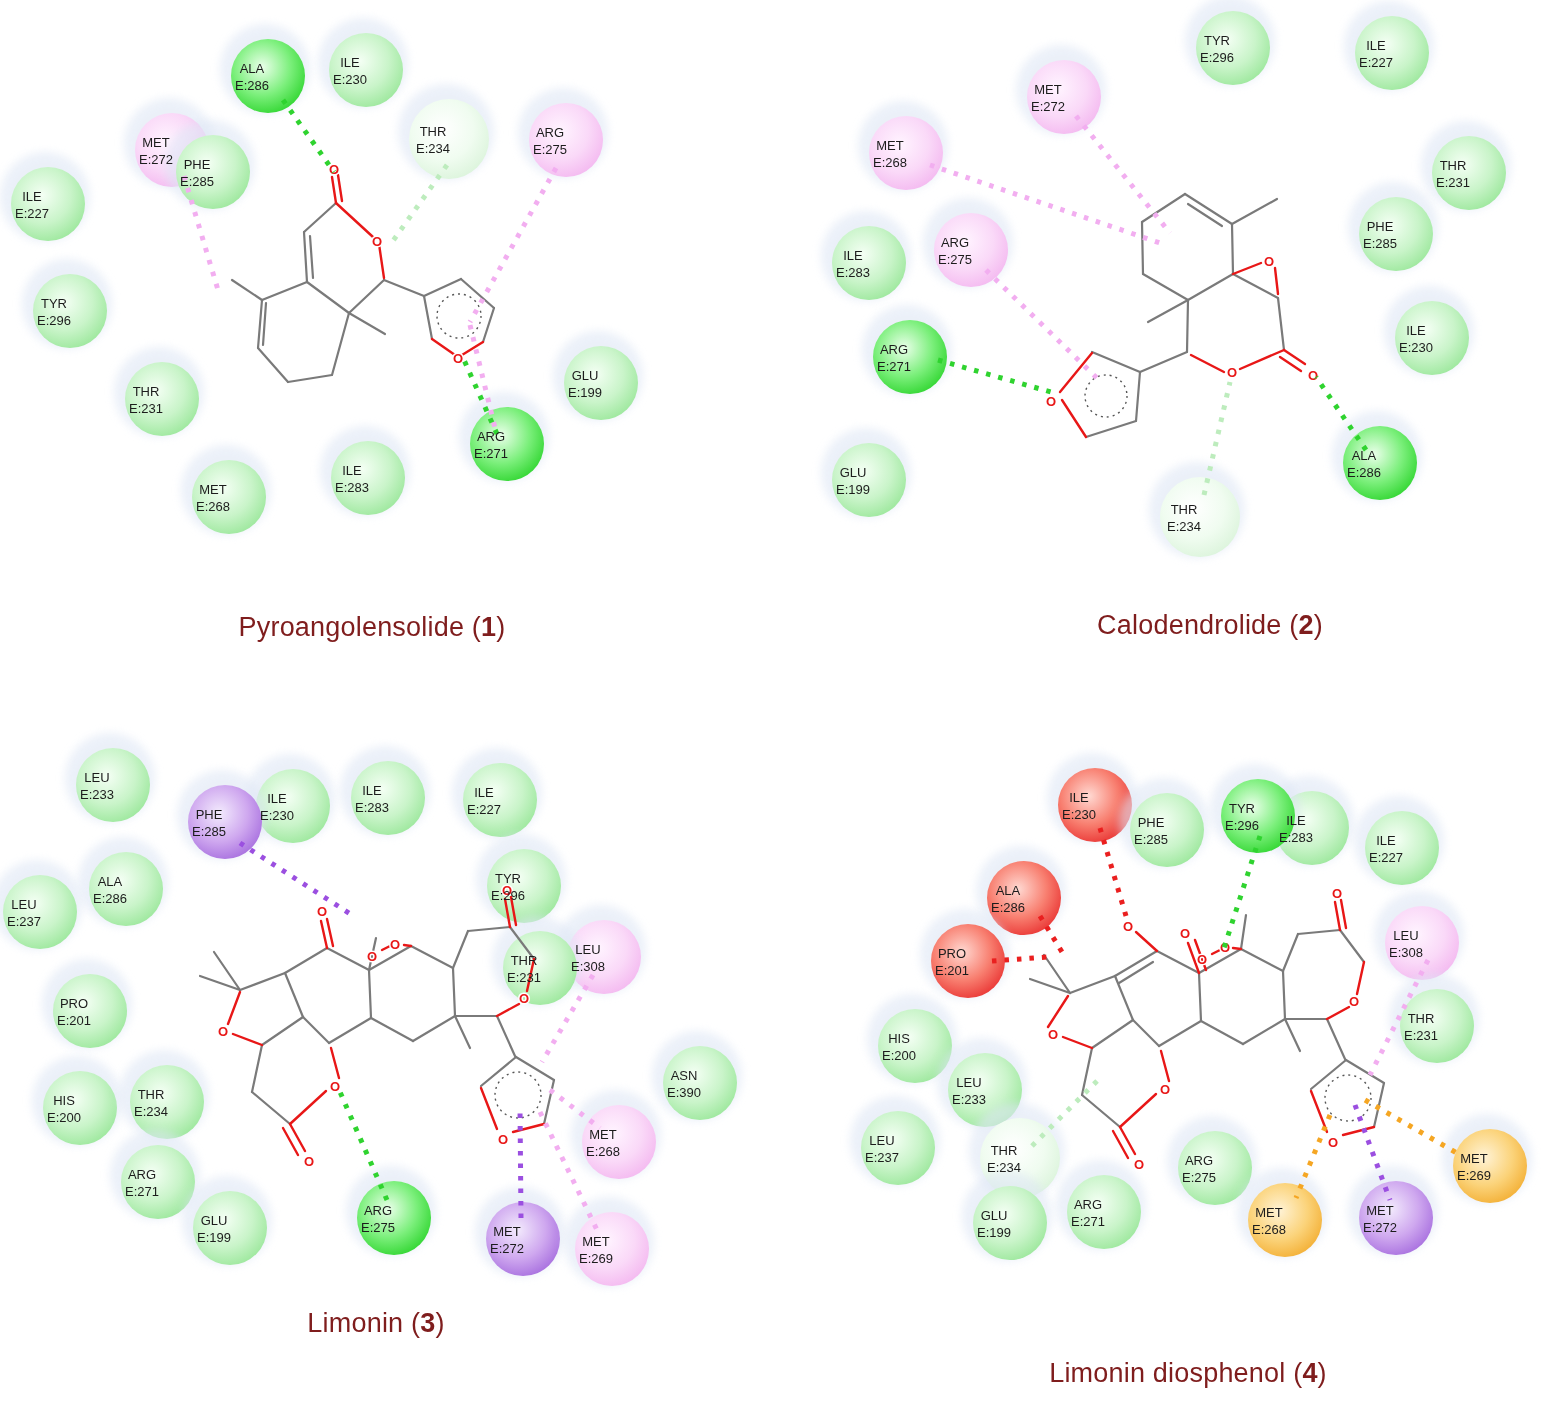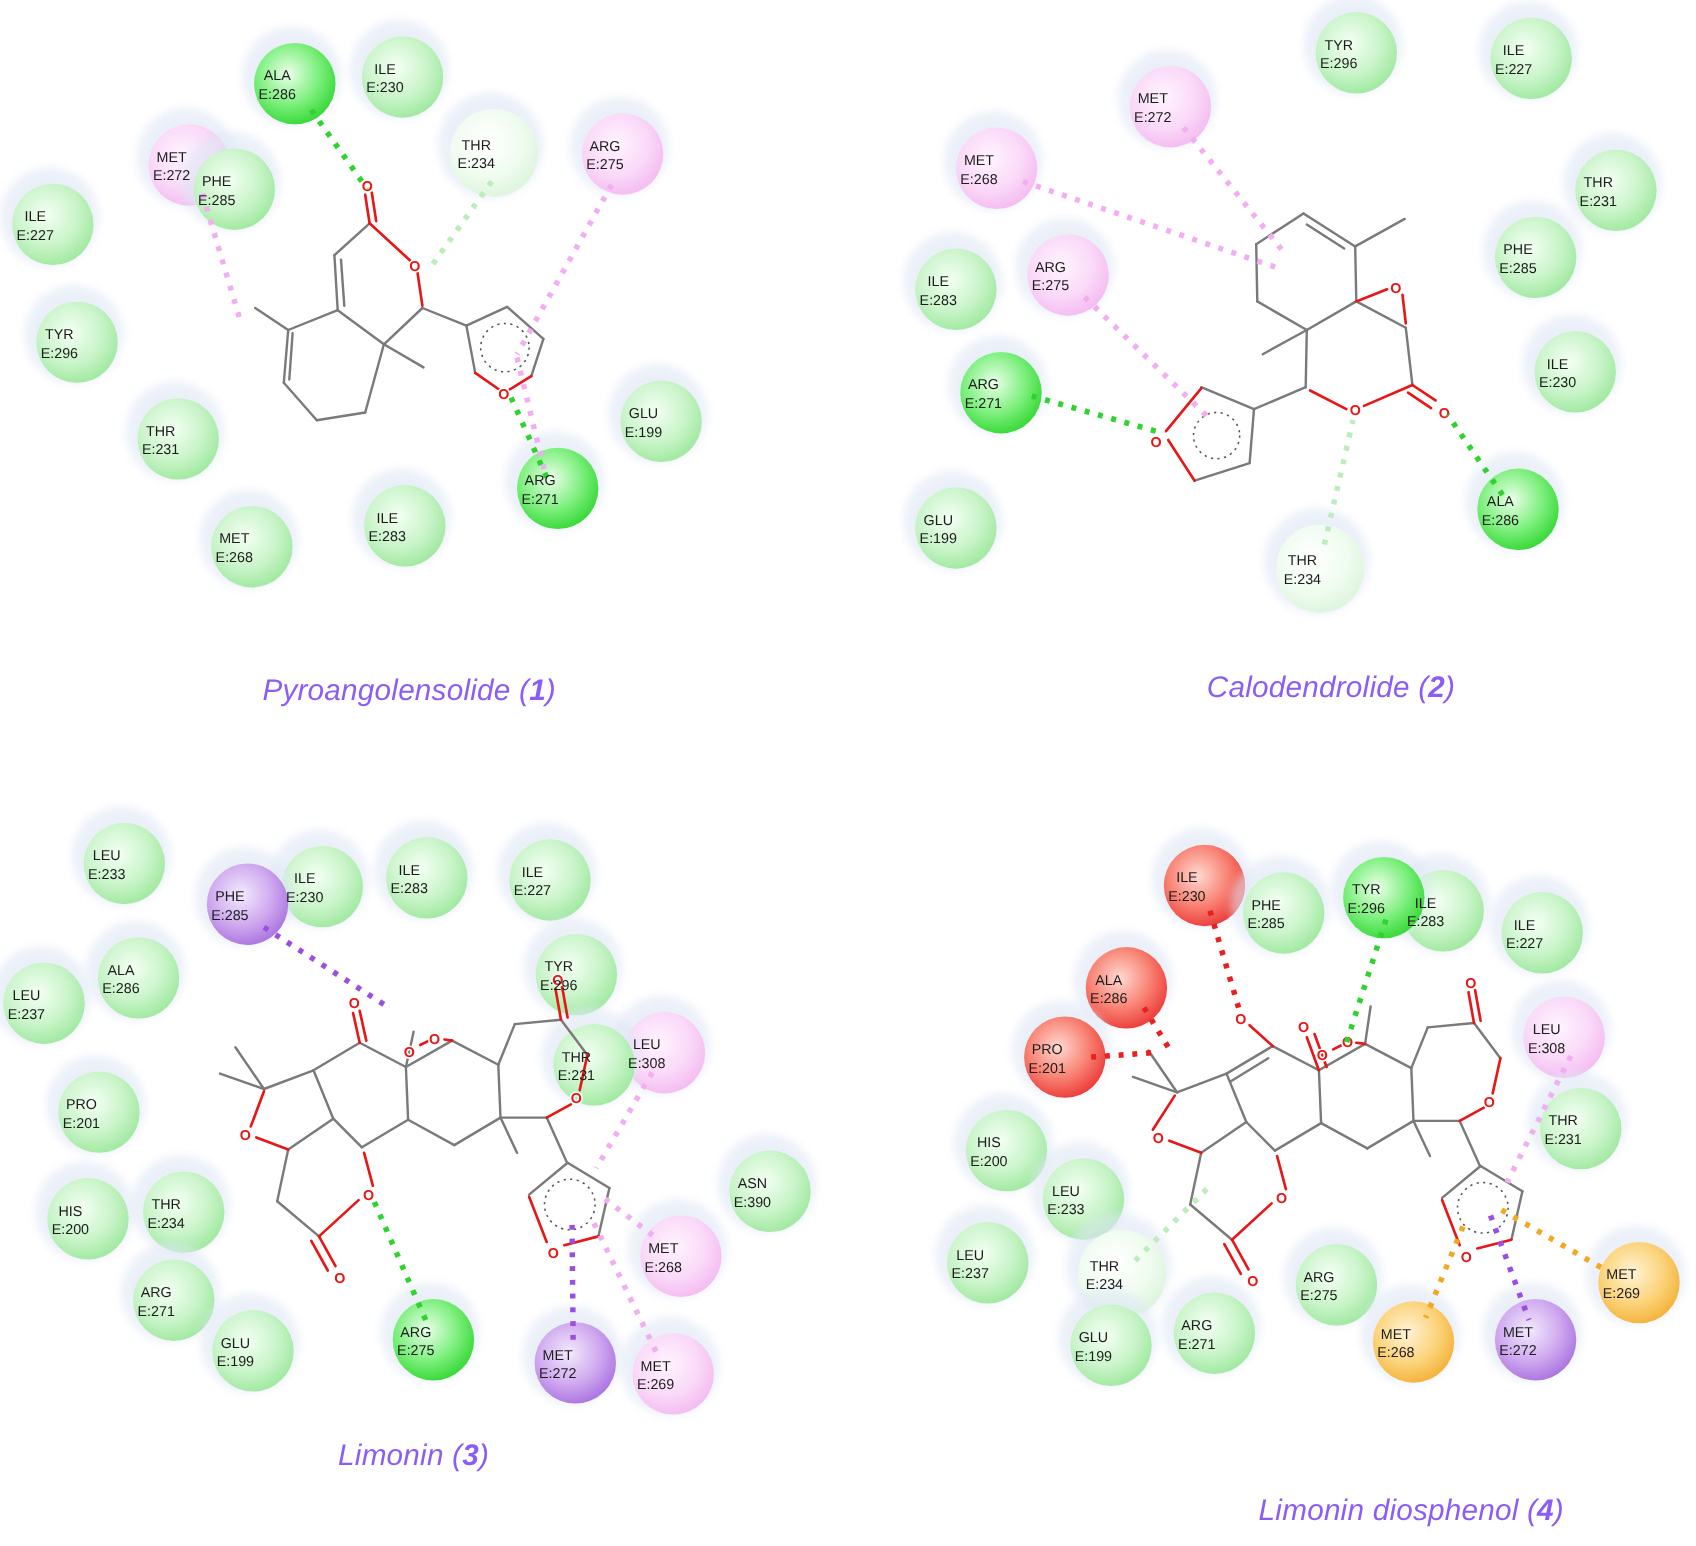--- a/index.html
+++ b/index.html
@@ -1,20 +1,20 @@
 <!DOCTYPE html>
 <html><head>
 <meta charset="utf-8">
 <style>
   html,body{margin:0;padding:0;background:#ffffff;}
   .stage{position:relative;width:1542px;height:1405px;background:#ffffff;overflow:hidden;
          font-family:"Liberation Sans",sans-serif;}
   svg#fig{position:absolute;left:0;top:0;}
-  .caption{position:absolute;transform:translateX(-50%);font-size:27px;color:#8b5cf6;
-           white-space:nowrap;letter-spacing:.2px;font-style:italic;}
+  .caption{position:absolute;transform:translateX(-50%);font-size:27px;color:#7f1d1d;
+           white-space:nowrap;letter-spacing:.2px;}
   .caption b{font-weight:700;}
   text.res-label{font-size:13px;fill:#1c1c1c;font-weight:400;}
   text.atom{font-size:13px;font-weight:700;paint-order:stroke;stroke:#ffffff;stroke-width:3px;}
 </style>
 </head>
 <body>
 
 <div class="stage">
   <svg id="fig" width="1542" height="1405" viewBox="0 0 1542 1405">
       <defs>
@@ -592,14 +592,14 @@
         <text x="1474" y="1163" text-anchor="middle" class="res-label"><tspan x="1474" y="1163">MET</tspan><tspan x="1474" y="1180">E:269</tspan></text>
       </g>
     </svg>
 
   <div class="caption" style="left:372px;top:612px"><span>Pyroangolensolide</span> (<b>1</b>)</div>
 
   <div class="caption" style="left:1210px;top:610px"><span>Calodendrolide</span> (<b>2</b>)</div>
 
   <div class="caption" style="left:376px;top:1308px"><span>Limonin</span> (<b>3</b>)</div>
 
-  <div class="caption" style="left:1283px;top:1358px"><span>Limonin diosphenol</span> (<b>4</b>)</div>
+  <div class="caption" style="left:1188px;top:1358px"><span>Limonin diosphenol</span> (<b>4</b>)</div>
 </div>
 
 </body></html>

